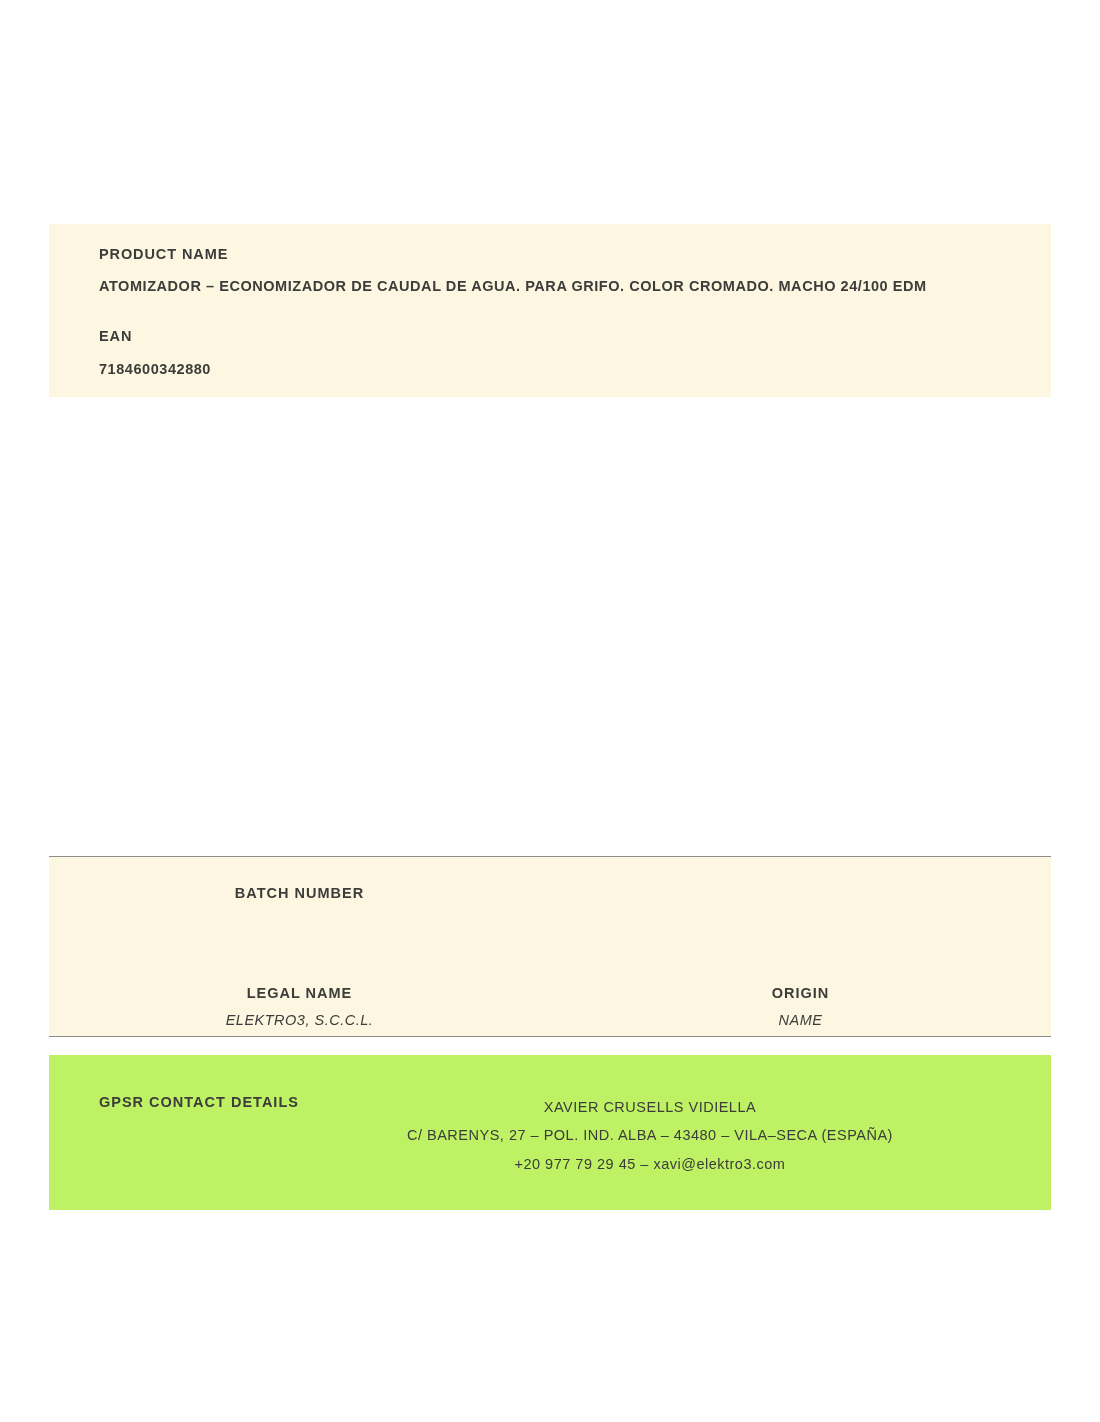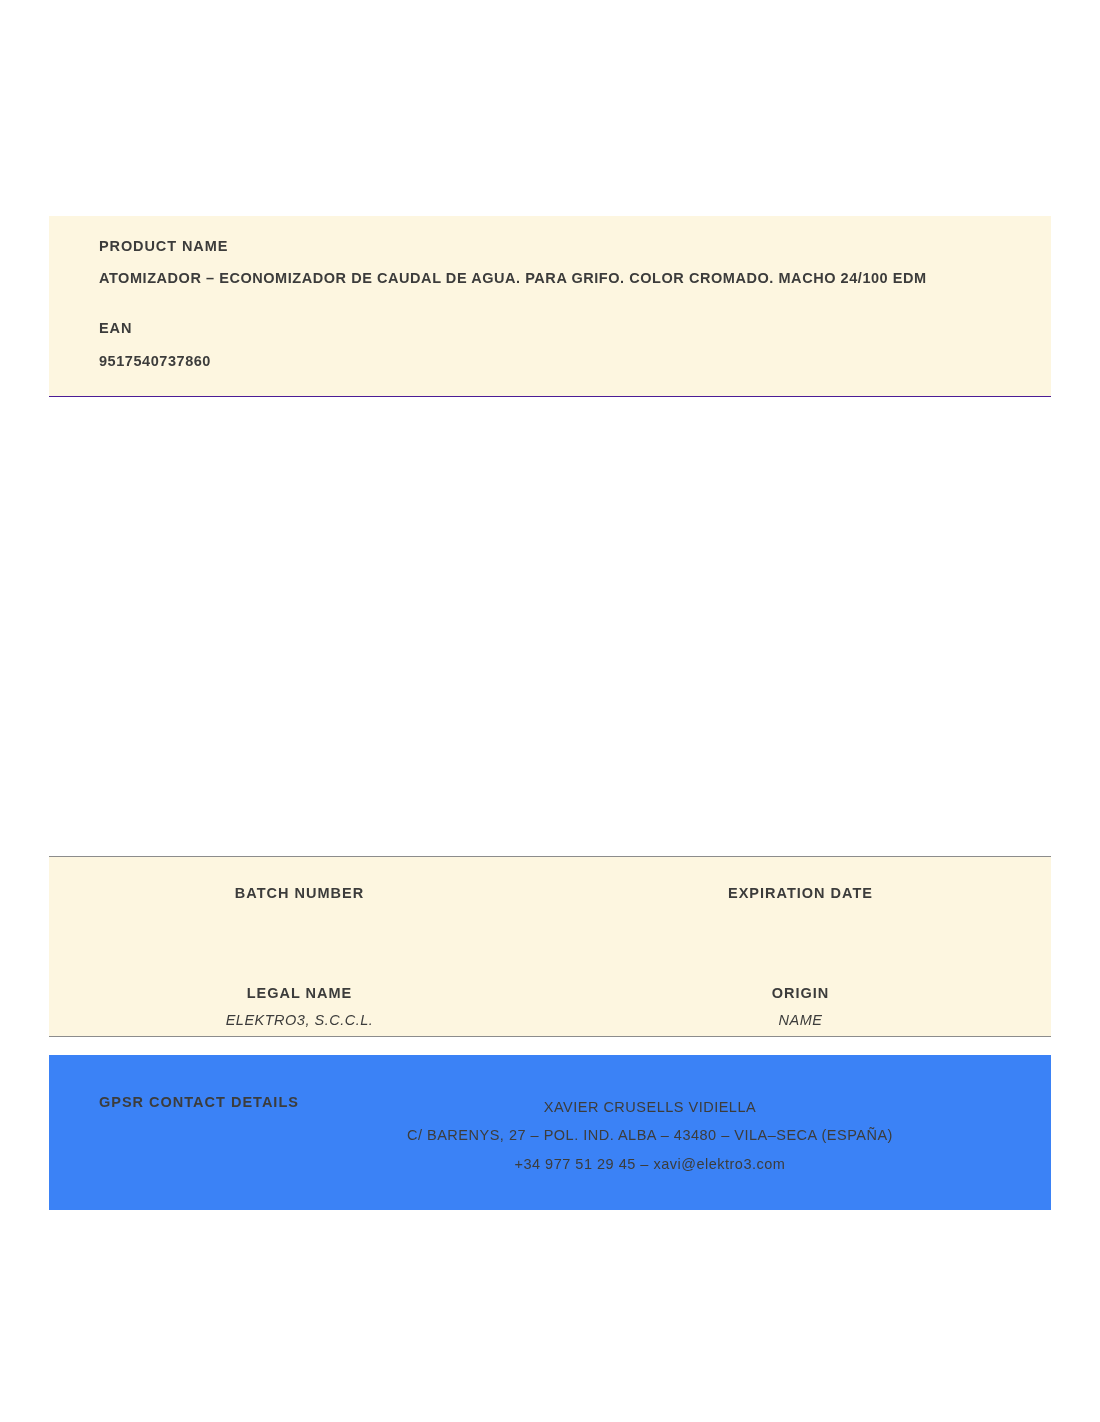--- a/index.html
+++ b/index.html
@@ -21,21 +21,21 @@
     left: 0;
     top: 0;
     width: 1100px;
     height: 1422px;
   }
 
   
   .product-block {
     position: absolute;
     left: 49px;
-    top: 216px;
+    top: 224px;
     width: 1002px;
     background: #fdf6e0;
     border-bottom: 5px solid #4c1d95;
     box-sizing: border-box;
     padding: 22px 50px 26px 50px;
   }
   .field-label {
     font-size: 14.5px;
     font-weight: bold;
     letter-spacing: 0.9px;
@@ -103,21 +103,21 @@
   }
   .row-spacer { height: 57px; }
 
   
   .gpsr-block {
     position: absolute;
     left: 49px;
     top: 1055px;
     width: 1002px;
     height: 155px;
-    background: #3b82f6;
+    background: #bef264;
     box-sizing: border-box;
     padding: 38px 50px 0 50px;
   }
   .gpsr-inner {
     display: flex;
     justify-content: space-between;
     align-items: flex-start;
   }
   .gpsr-label {
     font-size: 14.5px;
@@ -142,33 +142,32 @@
 </head>
 <body>
 
 <div class="page">
 
   <section class="product-block">
     <div class="field-label">PRODUCT NAME</div>
     <div class="field-value">ATOMIZADOR – ECONOMIZADOR DE CAUDAL DE AGUA. PARA GRIFO. COLOR CROMADO. MACHO 24/100 EDM</div>
     <div class="gap-block"></div>
     <div class="field-label">EAN</div>
-    <div class="field-value">9517540737860</div>
+    <div class="field-value">7184600342880</div>
   </section>
 
   <div class="blank-area"></div>
 
   <section class="details-block">
     <div class="row2">
       <div class="cell">
         <div class="c-label">BATCH NUMBER</div>
         <div class="c-value"></div>
       </div>
       <div class="cell">
-        <div class="c-label">EXPIRATION DATE</div>
         <div class="c-value"></div>
       </div>
     </div>
     <div class="row-spacer"></div>
     <div class="row2">
       <div class="cell">
         <div class="c-label">LEGAL NAME</div>
         <div class="c-value">ELEKTRO3, S.C.C.L.</div>
       </div>
       <div class="cell">
@@ -177,18 +176,18 @@
       </div>
     </div>
   </section>
 
   <section class="gpsr-block">
     <div class="gpsr-inner">
       <div class="gpsr-label">GPSR CONTACT DETAILS</div>
       <div class="gpsr-lines">
         <div>XAVIER CRUSELLS VIDIELLA</div>
         <div>C/ BARENYS, 27 – POL. IND. ALBA – 43480 – VILA–SECA (ESPAÑA)</div>
-        <div>+34 977 51 29 45 – xavi@elektro3.com</div>
+        <div>+20 977 79 29 45 – xavi@elektro3.com</div>
       </div>
     </div>
   </section>
 
 </div>
 
 </body></html>

